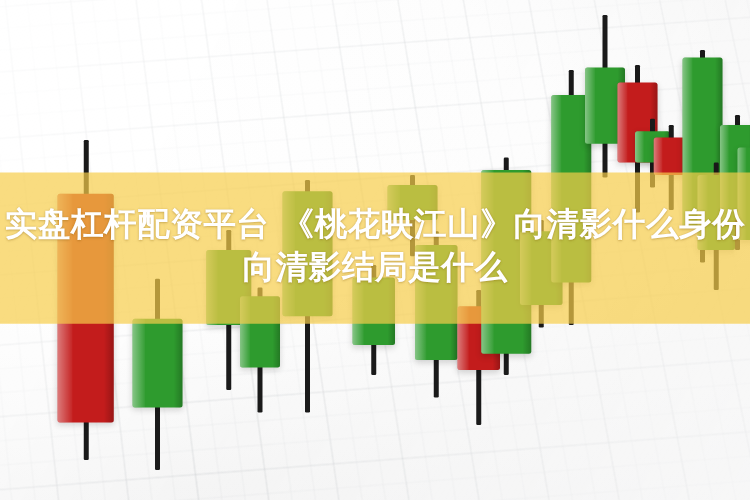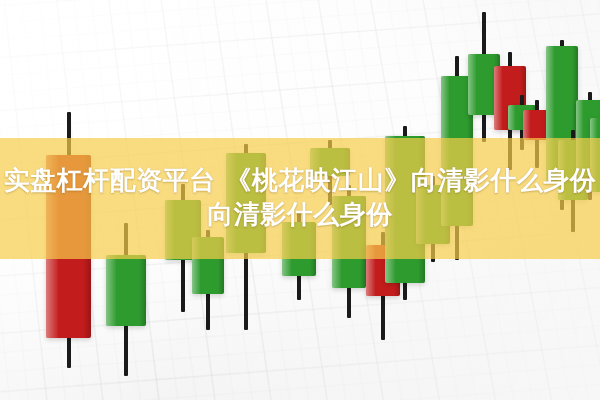--- a/index.html
+++ b/index.html
@@ -214,16 +214,16 @@
       </div>
       <div class="candle" style="left: 590px; width: 26px; height: 400px; bottom: 0px;">
         <div class="body up" style="top: 118px; height: 74px;"></div>
       </div>
     </div>
 
   <div class="band" id="band" style="top: 138px; height: 121px;"></div>
 
   <div class="headline" id="headline" style="top: 164px;">
     <span class="l1">实盘杠杆配资平台 《桃花映江山》向清影什么身份</span>
-    <span class="l2">向清影什么身份</span>
+    <span class="l2">向清影结局是什么</span>
   </div>
 
 </div>
 
 </body></html>

